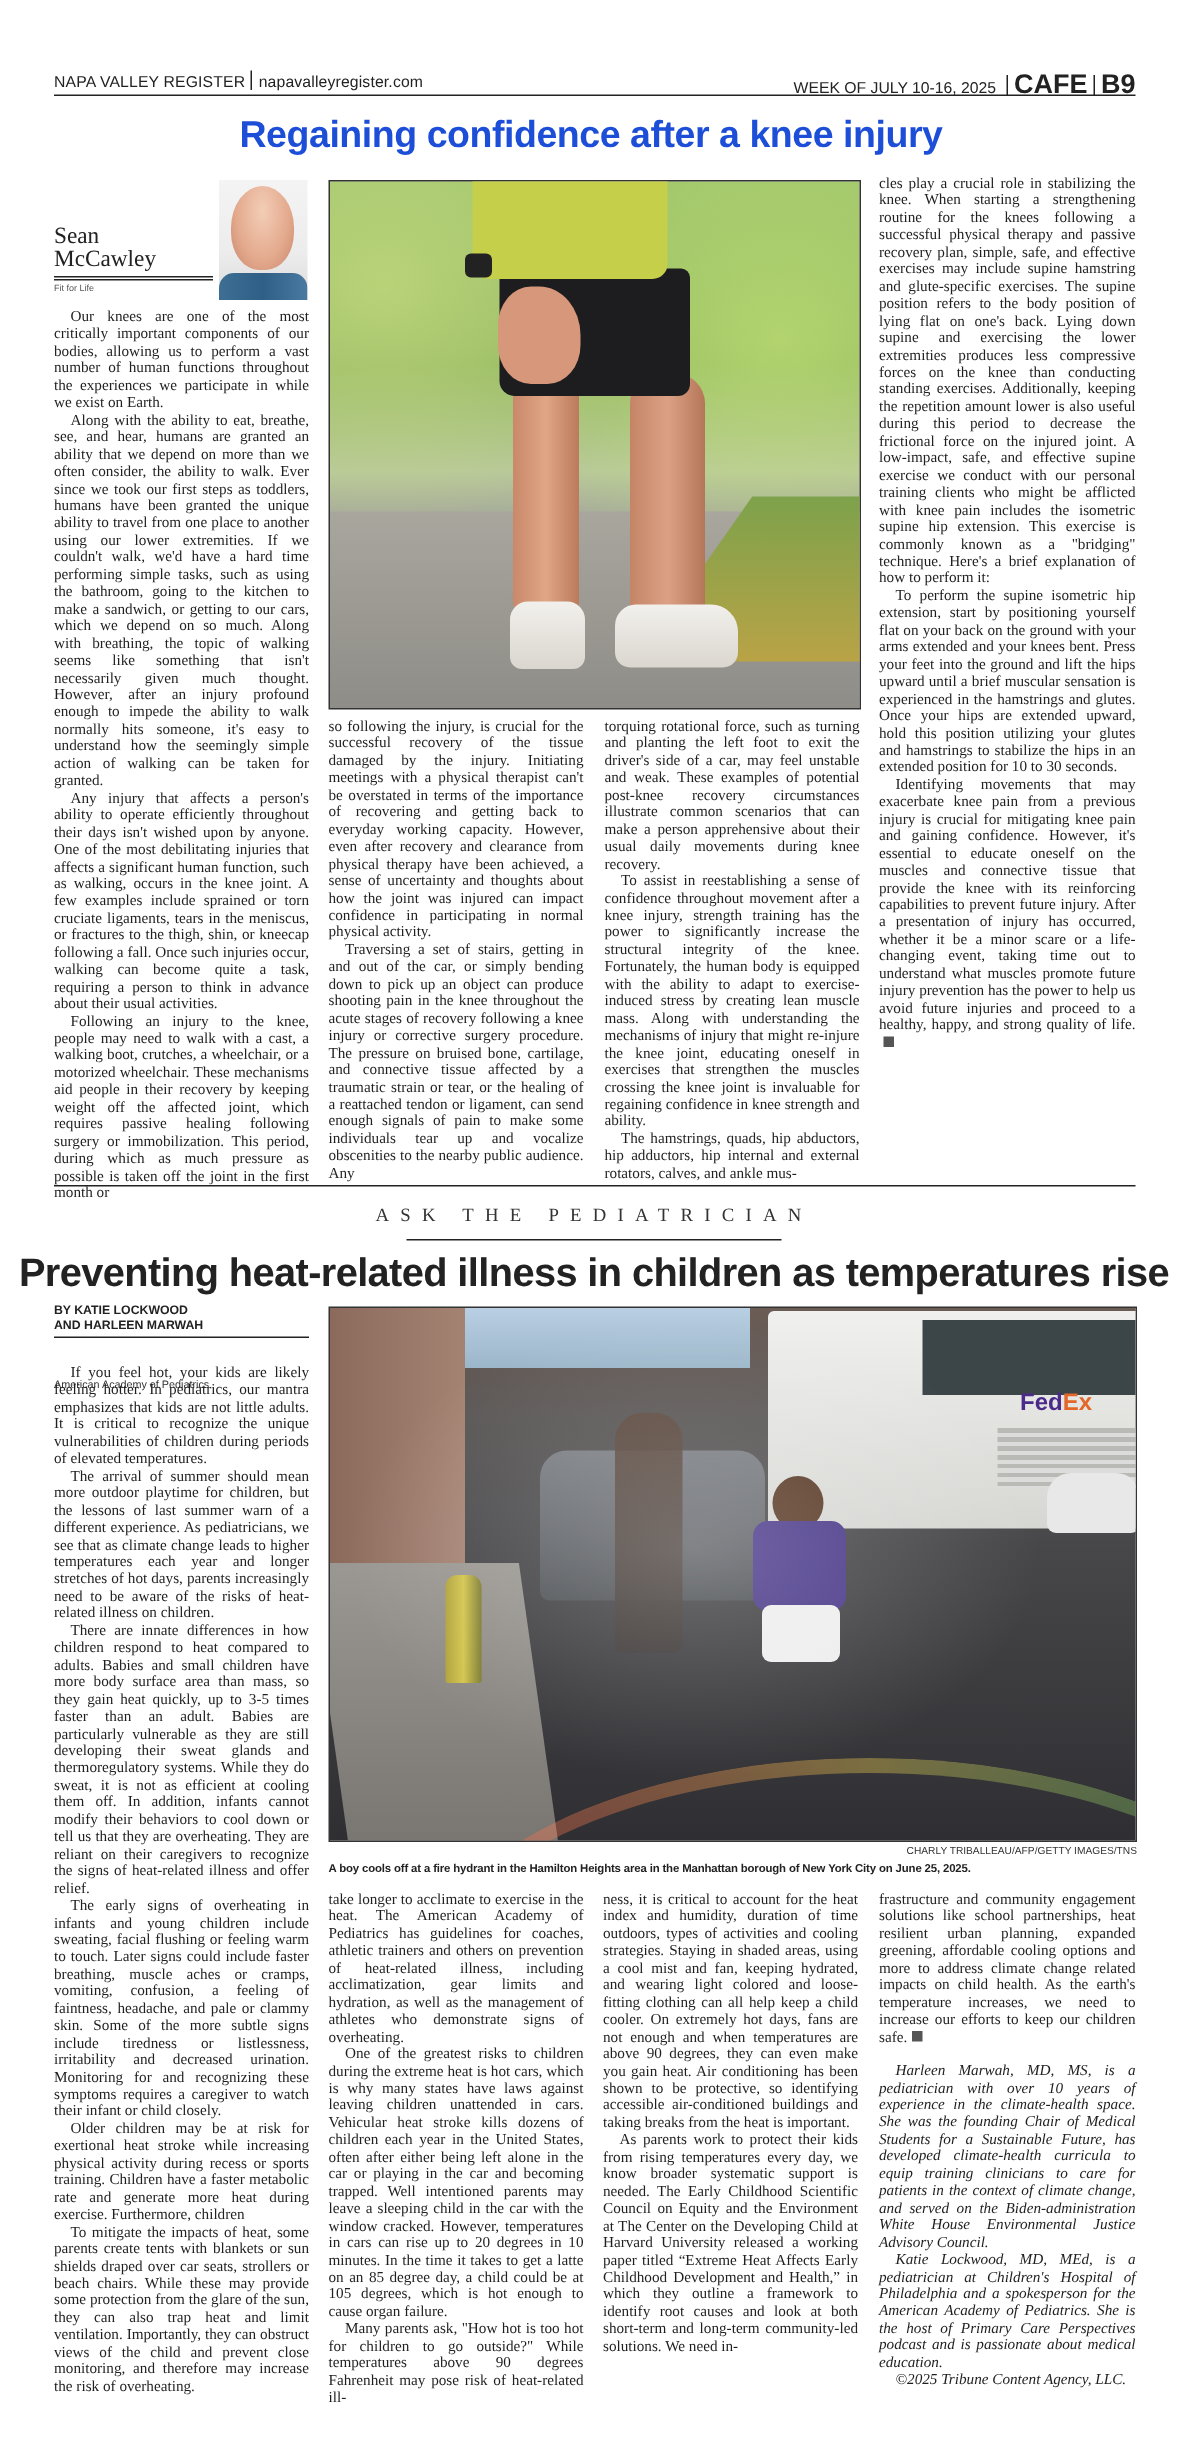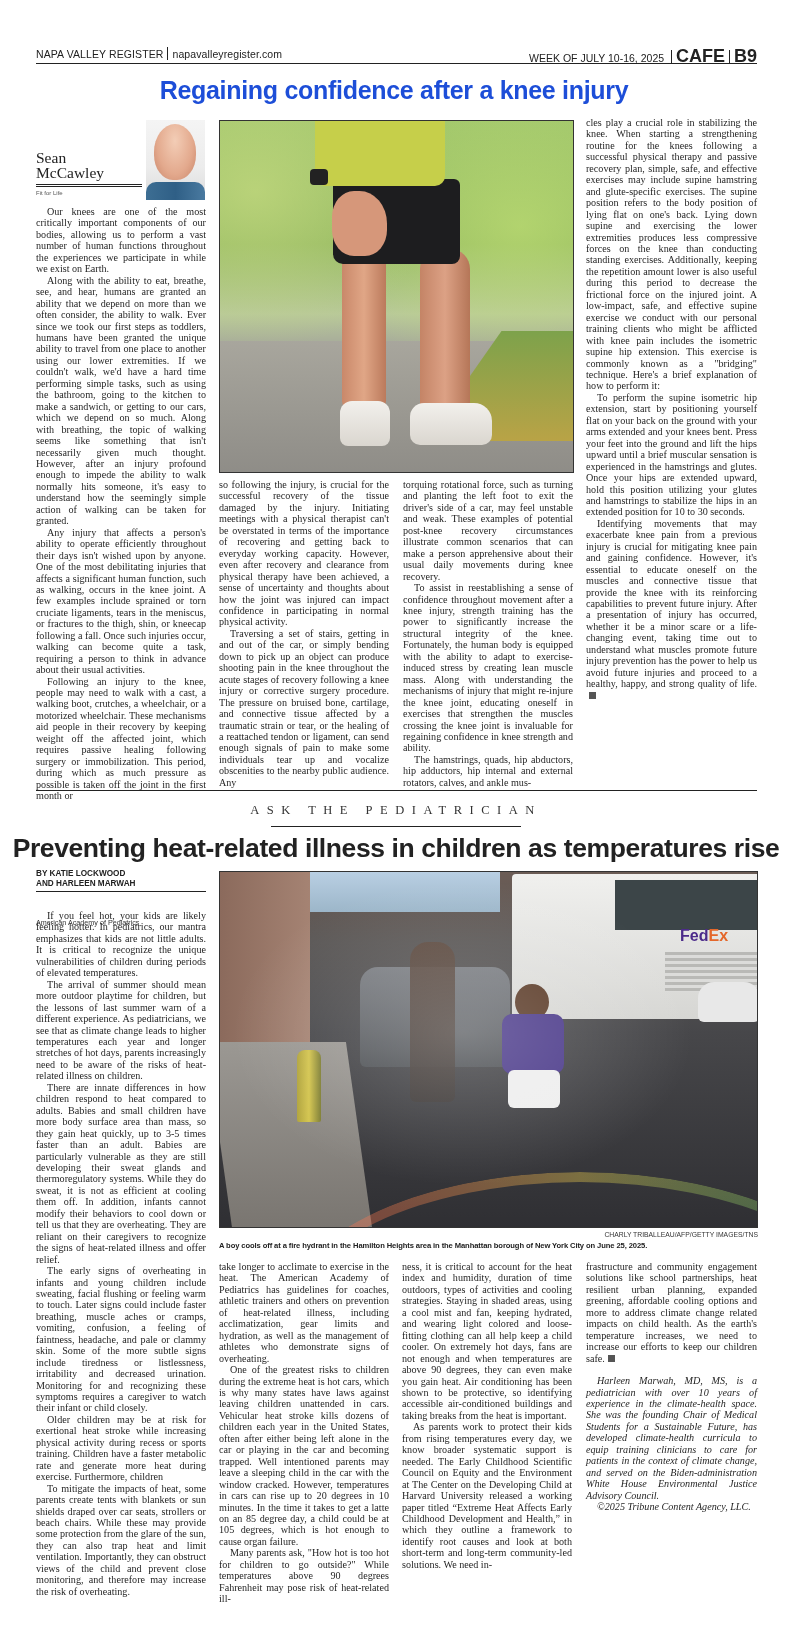--- a/index.html
+++ b/index.html
@@ -202,14 +202,15 @@
 </div>
 
 <div class="col" style="left:402px; top:1261px; width:170px;">
   <p class="noind">ness, it is critical to account for the heat index and humidity, duration of time outdoors, types of activities and cooling strategies. Staying in shaded areas, using a cool mist and fan, keeping hydrated, and wearing light colored and loose-fitting clothing can all help keep a child cooler. On extremely hot days, fans are not enough and when temperatures are above 90 degrees, they can even make you gain heat. Air conditioning has been shown to be protective, so identifying accessible air-conditioned buildings and taking breaks from the heat is important.</p>
   <p>As parents work to protect their kids from rising temperatures every day, we know broader systematic support is needed. The Early Childhood Scientific Council on Equity and the Environment at The Center on the Developing Child at Harvard University released a working paper titled “Extreme Heat Affects Early Childhood Development and Health,” in which they outline a framework to identify root causes and look at both short-term and long-term community-led solutions. We need in-</p>
 </div>
 
 <div class="col" style="left:586px; top:1261px; width:171px;">
   <p class="noind"><span>frastructure and community engagement solutions like school partnerships, heat resilient urban planning, expanded greening, affordable cooling options and more to address climate change related impacts on child health. As the earth's temperature increases, we need to increase our efforts to keep our children safe.</span><span class="endmark"></span></p>
   <p class="italic" style="margin-top:11px;">Harleen Marwah, MD, MS, is a pediatrician with over 10 years of experience in the climate-health space. She was the founding Chair of Medical Students for a Sustainable Future, has developed climate-health curricula to equip training clinicians to care for patients in the context of climate change, and served on the Biden-administration White House Environmental Justice Advisory Council.</p>
+  <p class="italic">Katie Lockwood, MD, MEd, is a pediatrician at Children's Hospital of Philadelphia and a spokesperson for the American Academy of Pediatrics. She is the host of Primary Care Perspectives podcast and is passionate about medical education.</p>
   <p class="italic">©2025 Tribune Content Agency, LLC.</p>
 </div>
 
 </body></html>

